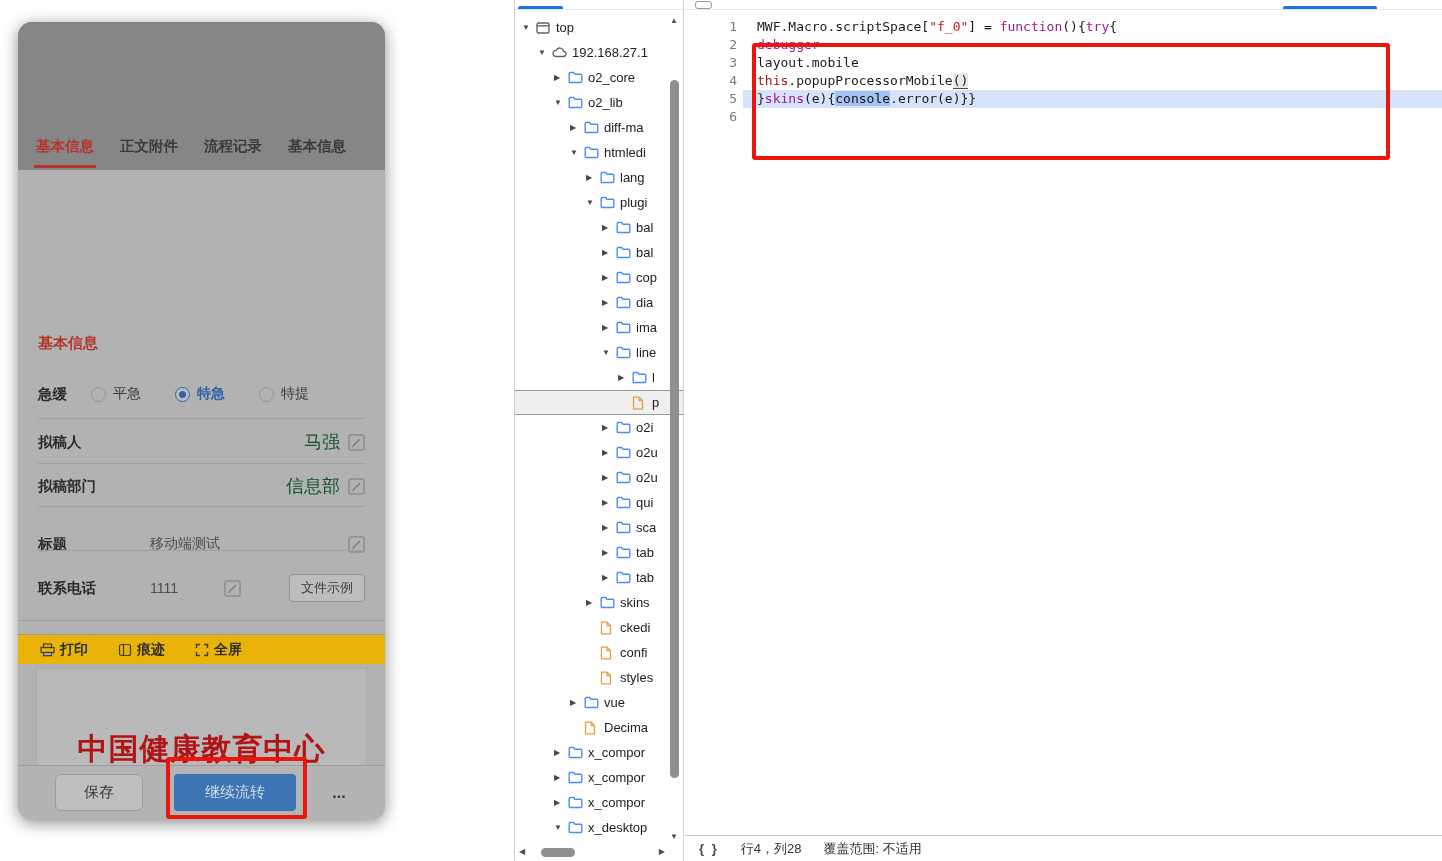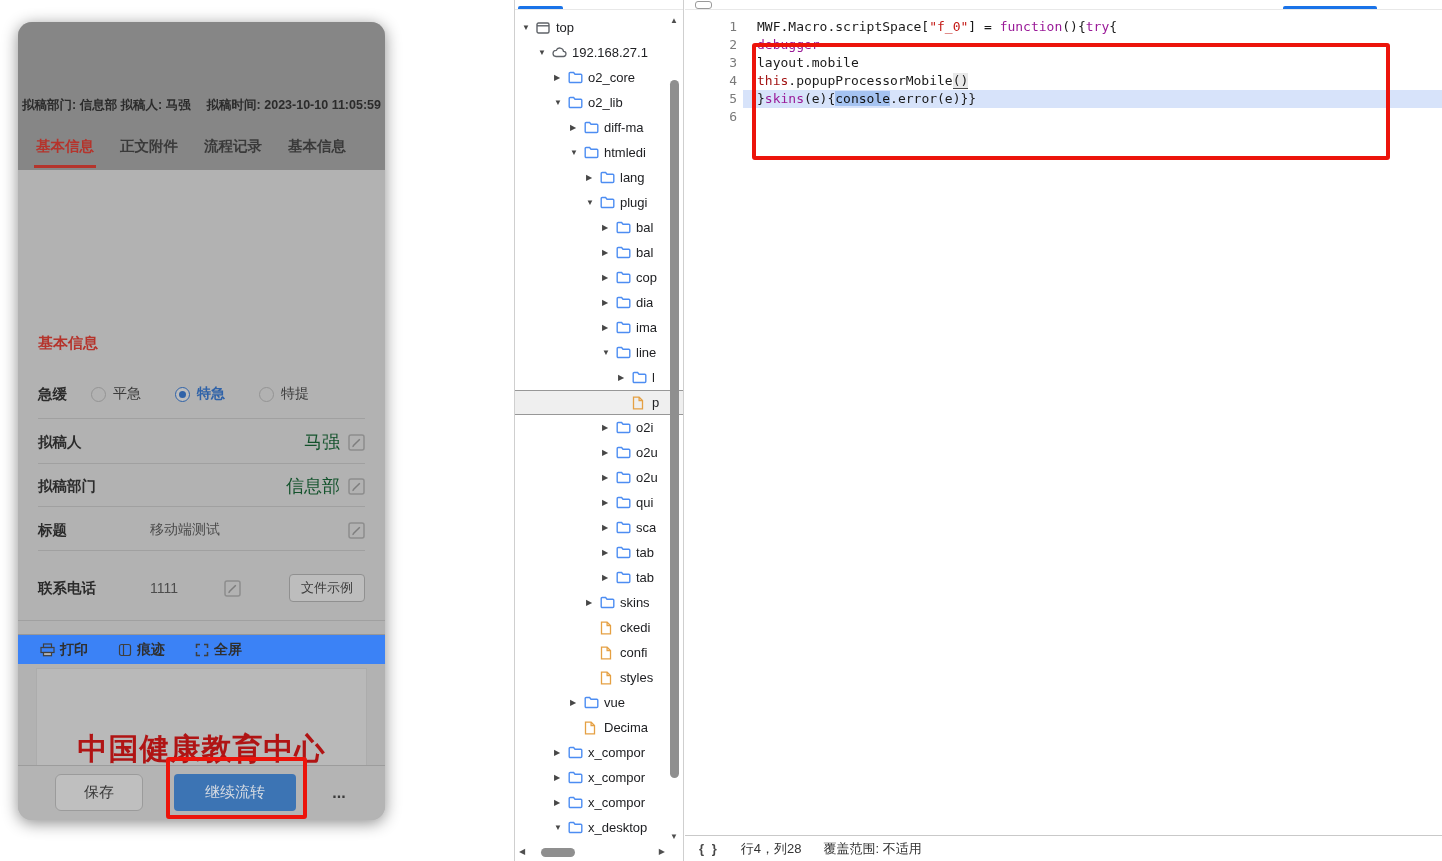--- a/index.html
+++ b/index.html
@@ -40,21 +40,21 @@
   .radio-group { display:flex; gap:34px; margin-left:24px; align-items:center; }
   .radio-opt { display:flex; align-items:center; gap:7px; font-size:14px; color:#3a3a3a; cursor:pointer; }
   .radio-circle { width:15px; height:15px; border-radius:50%; border:1.5px solid #949494; background:transparent; }
   .radio-opt.sel { color:#2f62a8; font-weight:bold; }
   .radio-opt.sel .radio-circle { border:1.5px solid #2f62a8; background:#bdbdbd; position:relative; }
   .radio-opt.sel .radio-circle::after { content:""; position:absolute; left:3px; top:3px; width:7px; height:7px;
     border-radius:50%; background:#2f62a8; }
   #demo-button { margin-left:auto; border:1px solid #909090; border-radius:4px; background:#bdbdbd;
     color:#3d3d3d; font-size:13px; padding:4px 11px; cursor:pointer; }
 
-  #phone-toolbar { position:absolute; left:0; top:464px; width:100%; height:30px; background:#3b82f6;
+  #phone-toolbar { position:absolute; left:0; top:464px; width:100%; height:30px; background:#eab308;
     border-top:1px solid #979797; display:flex; align-items:center; gap:30px; padding-left:22px; }
   .tool-item { display:flex; align-items:center; gap:5px; font-size:14px; font-weight:bold; color:#2f2f2f; cursor:pointer; }
 
   #doc-card { position:absolute; left:18px; top:498px; width:331px; height:242px; background:#b9b9b9;
     border:1px solid #acacac; text-align:center; font-family:"Liberation Serif", serif; }
   #doc-org { margin-top:60px; font-size:30px; font-weight:bold; color:#b01414; letter-spacing:1px; }
   #doc-paper { margin-top:2px; font-size:19px; font-weight:bold; color:#b01414; letter-spacing:2px; }
   #doc-rule { width:258px; height:2px; background:#b01414; margin:12px auto 12px auto; }
   #doc-title { font-size:15px; font-weight:bold; color:#262626; }
 
@@ -114,24 +114,20 @@
   #status-bar { position:absolute; left:0; bottom:0; width:100%; height:26px; background:#fff;
     border-top:1px solid #c9c9c9; display:flex; align-items:center; gap:22px; padding-left:14px;
     font-size:13px; color:#333; }
   #pretty-print { font-weight:bold; color:#474747; letter-spacing:2px; cursor:pointer; }
 </style>
 </head>
 <body>
 
 <div id="phone">
   <div id="phone-header">
-    <div id="phone-meta">
-      <span>拟稿部门: 信息部  拟稿人: 马强</span>
-      <span>拟稿时间: 2023-10-10 11:05:59</span>
-    </div>
     <div id="phone-tabs">
       <span class="tab active">基本信息</span>
       <span class="tab">正文附件</span>
       <span class="tab">流程记录</span>
       <span class="tab">基本信息</span>
     </div>
   </div>
 
   <div id="phone-content">
     <div id="section-title">基本信息</div>
@@ -174,21 +170,21 @@
       <span class="edit-icon">
         <svg width="17" height="17" viewBox="0 0 17 17">
             <rect x="1" y="1" width="15" height="15" rx="2" fill="none" stroke="#8d8d8d" stroke-width="1.5"></rect>
             <path d="M5.2 11.8 L11.8 5.2" stroke="#7d7d7d" stroke-width="1.5"></path>
             <path d="M4.2 13.2 l2 -0.6 l-1.4 -1.4 z" fill="#7d7d7d"></path>
           </svg>
       </span>
     </div>
     <div class="divider" style="top:336px;"></div>
 
-    <div class="field-row" style="top:342px;height:36px;justify-content:space-between;">
+    <div class="field-row" style="top:356px;height:36px;justify-content:space-between;">
       <span class="f-label">标题</span>
       <span class="f-value vleft">移动端测试</span>
       <span class="edit-icon push-right">
         <svg width="17" height="17" viewBox="0 0 17 17">
             <rect x="1" y="1" width="15" height="15" rx="2" fill="none" stroke="#8d8d8d" stroke-width="1.5"></rect>
             <path d="M5.2 11.8 L11.8 5.2" stroke="#7d7d7d" stroke-width="1.5"></path>
             <path d="M4.2 13.2 l2 -0.6 l-1.4 -1.4 z" fill="#7d7d7d"></path>
           </svg>
       </span>
     </div>

